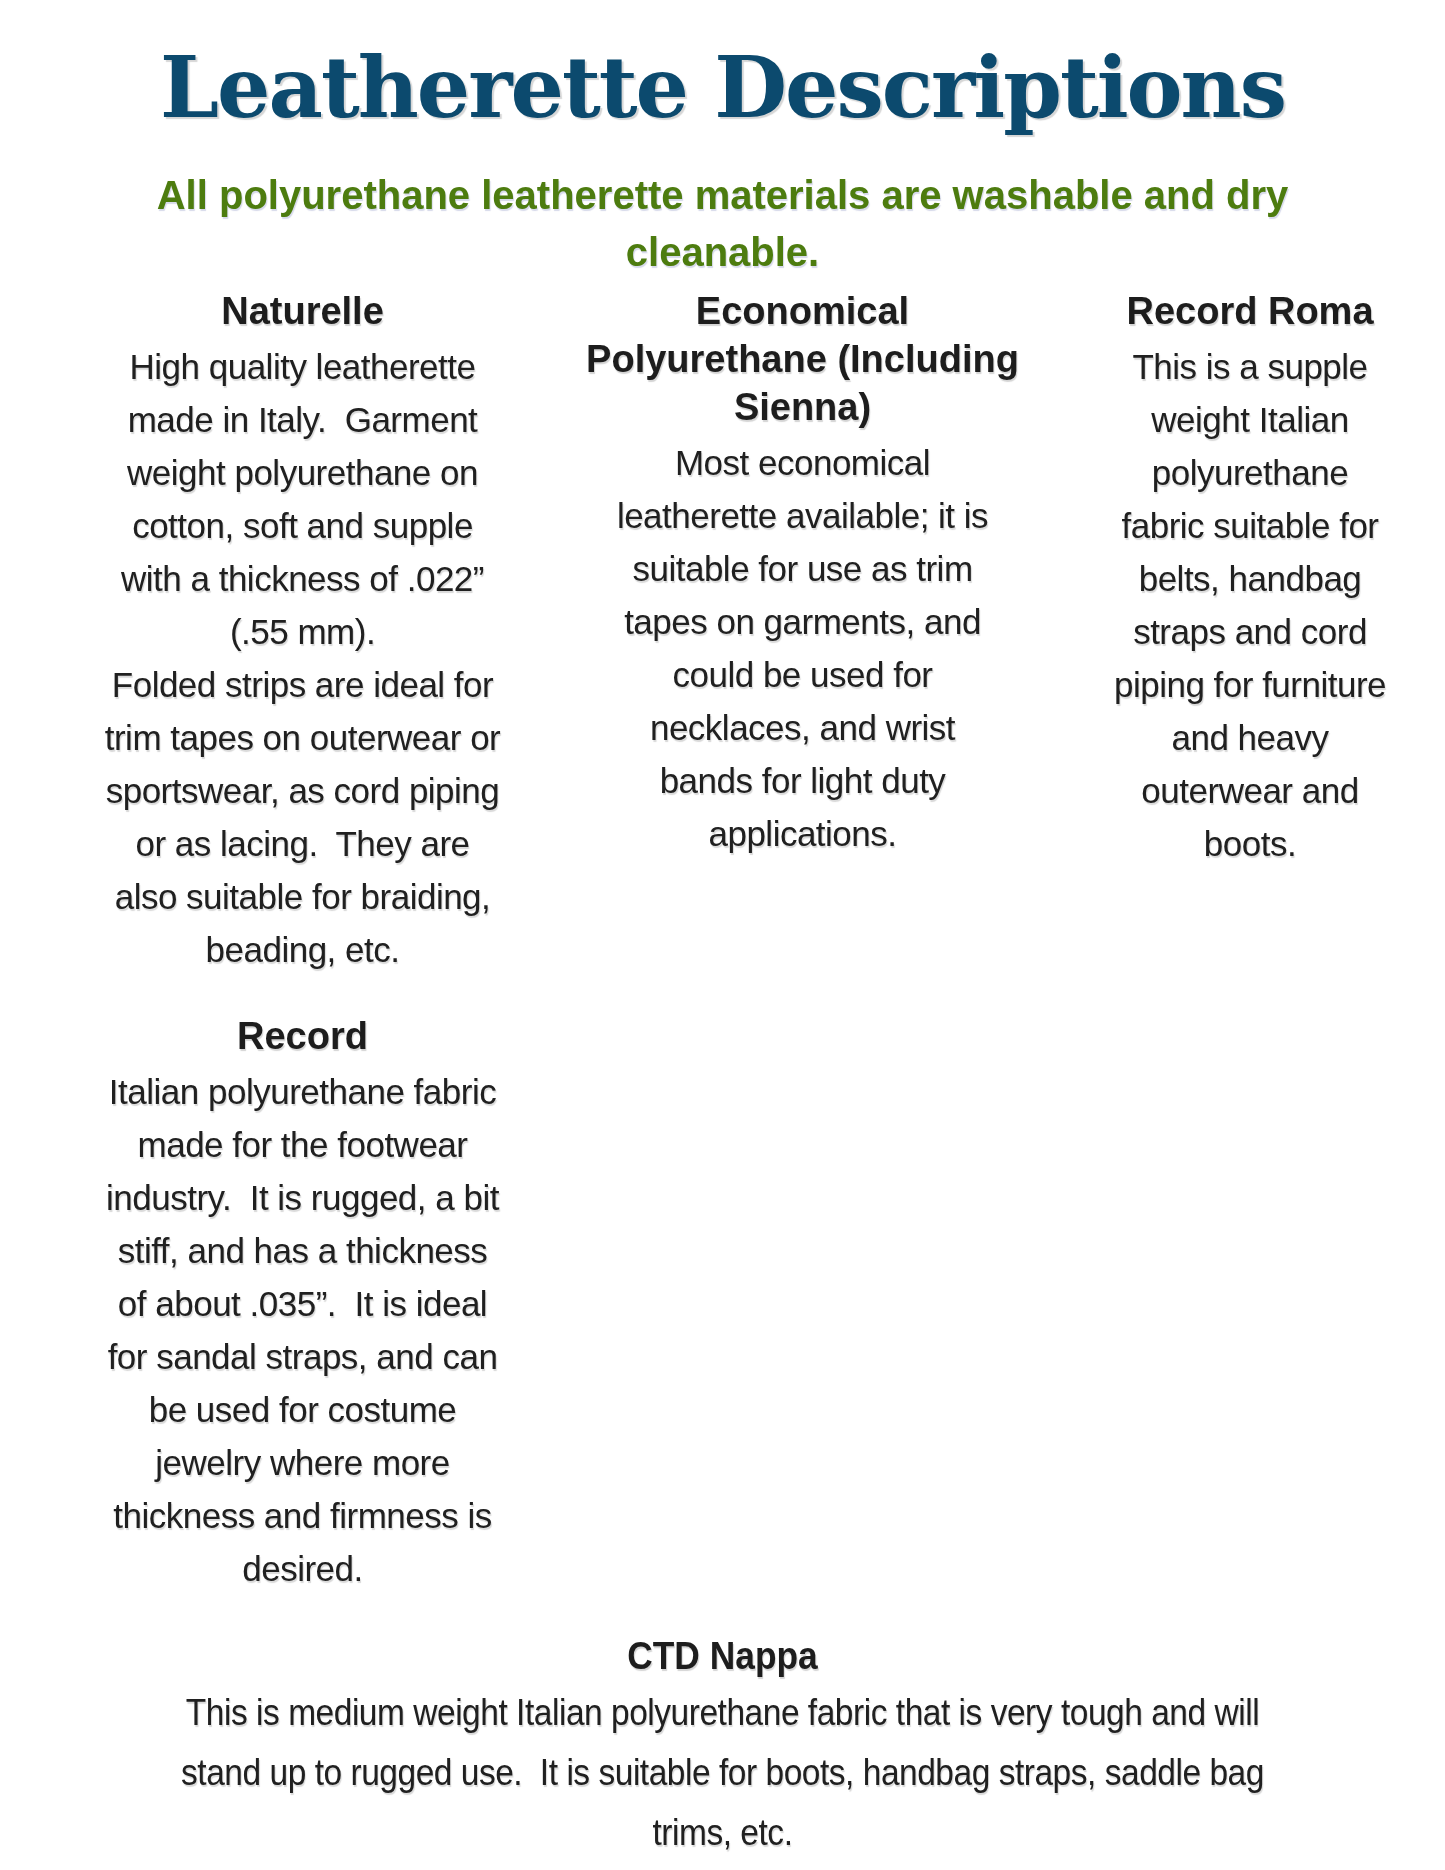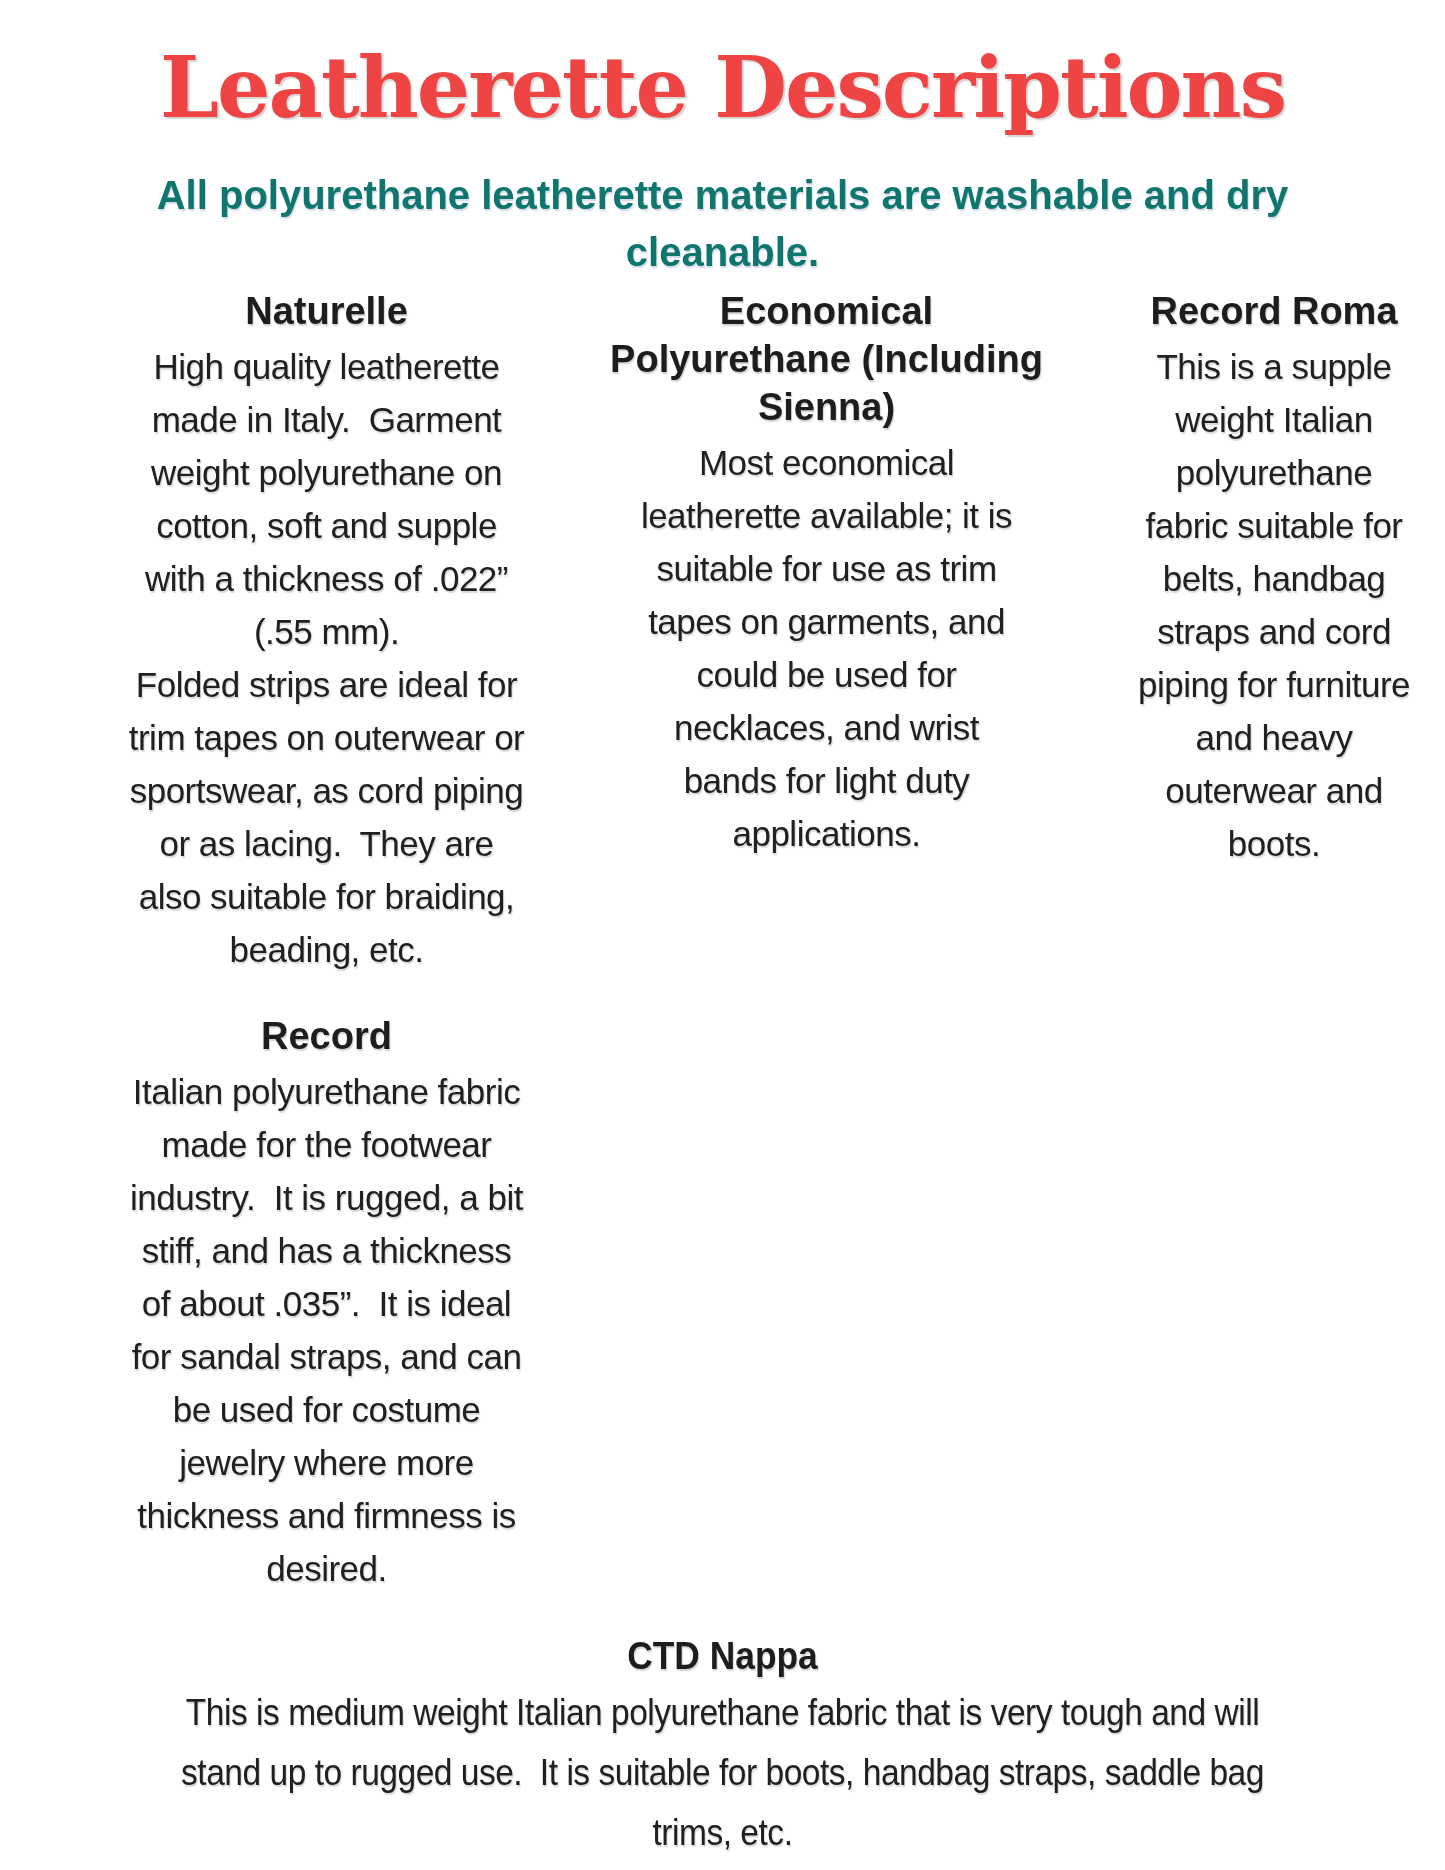--- a/index.html
+++ b/index.html
@@ -17,40 +17,40 @@
     color: #1f1f1f;
   }
   .page-title {
     margin: 38px 0 0 0;
     text-align: center;
     font-family: "DejaVu Serif", "Liberation Serif", serif;
     font-weight: 700;
     font-size: 84px;
     line-height: 1.18;
     letter-spacing: -2px;
-    color: #ef4444;
+    color: #0c4a6e;
     text-shadow: 2px 2px 1px rgba(30,30,30,0.18);
   }
   .page-subtitle {
     margin: 30px auto 0 auto;
     text-align: center;
     font-weight: 700;
     font-size: 40px;
     line-height: 57px;
-    color: #0f766e;
+    color: #4d7c0f;
     white-space: pre;
     text-shadow: 1px 2px 1px rgba(70,80,160,0.22);
   }
   .materials-grid {
     display: grid;
     grid-template-columns: 485px 465px 380px;
     column-gap: 25px;
     row-gap: 36px;
     justify-content: start;
-    padding-left: 84px;
+    padding-left: 60px;
     margin-top: 6px;
     align-items: start;
   }
   .material-card { text-align: center; }
   .material-name {
     margin: 0;
     font-size: 38px;
     font-weight: 700;
     line-height: 48px;
     white-space: pre;

